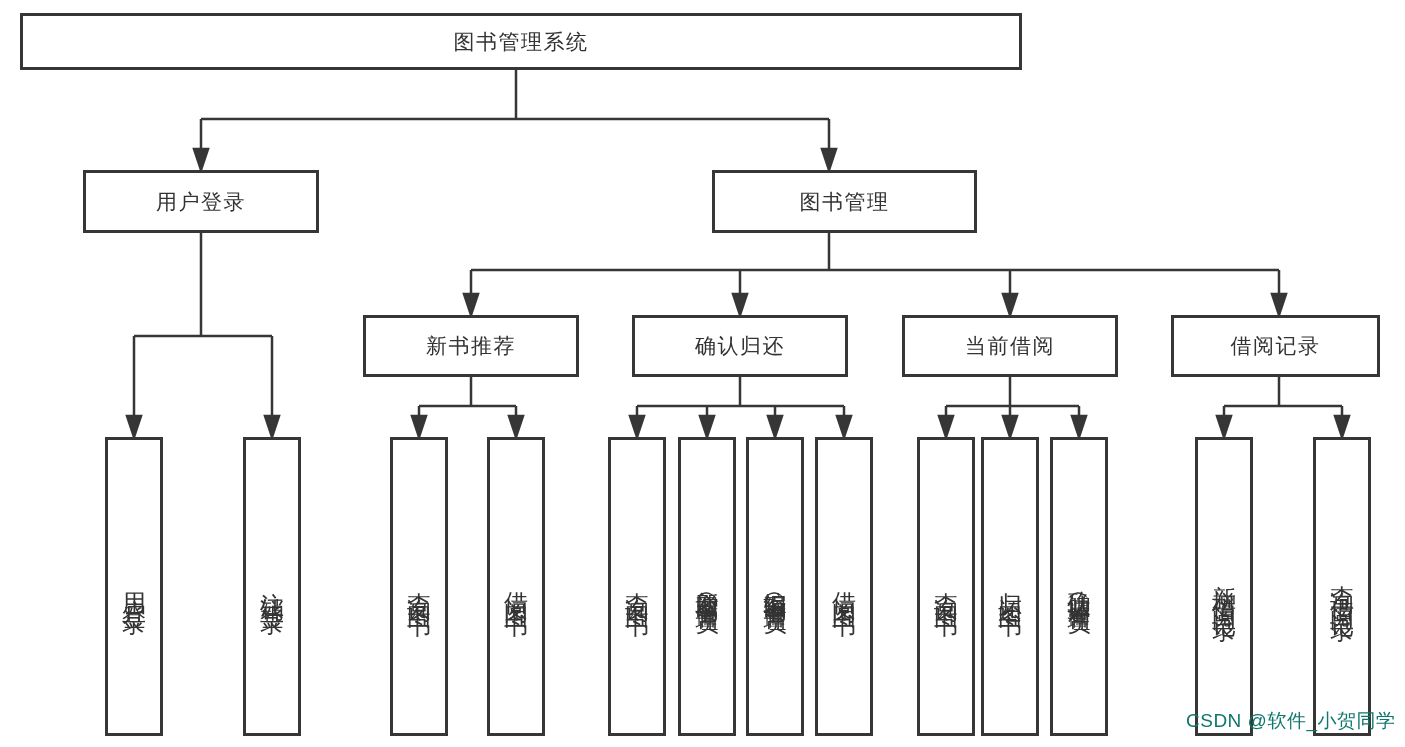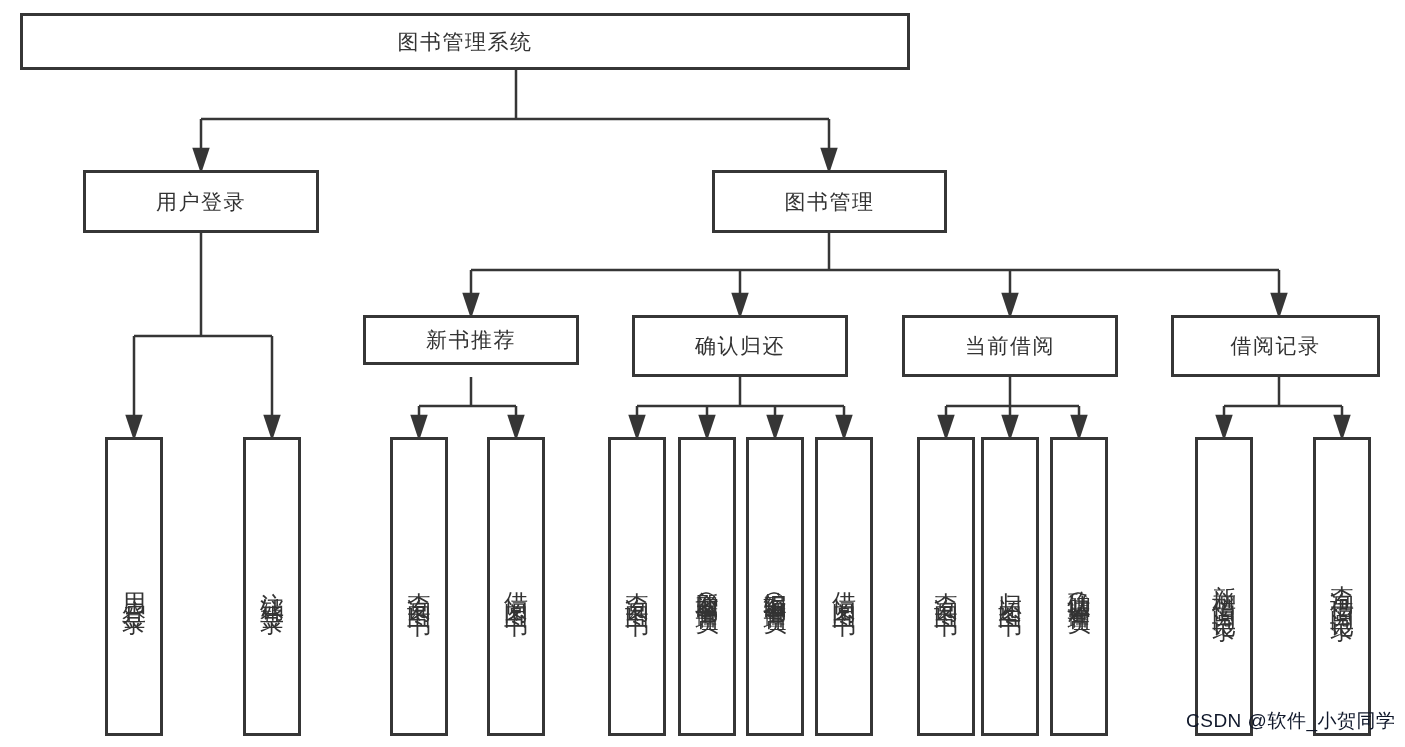--- a/index.html
+++ b/index.html
@@ -44,21 +44,21 @@
   .v-long {
     font-size: 23px;
     letter-spacing: 3px;
   }
   .watermark {
     position: absolute;
     left: 1186px;
     top: 708px;
     z-index: 5;
     font-size: 19px;
-    color: #0f172a;
+    color: #0f766e;
     letter-spacing: 0.5px;
     white-space: nowrap;
   }
 </style>
 </head>
 <body>
 
 <div class="stage">
 
   <svg class="connectors" width="1405" height="747" viewBox="0 0 1405 747">
@@ -97,32 +97,32 @@
       <polygon points="1003,416 1017,416 1010,437"></polygon>
       <polygon points="1072,416 1086,416 1079,437"></polygon>
     </g>
     <g stroke="#363636" stroke-width="2.5" fill="#363636">
       <path d="M1279 377V406 M1224 406H1342 M1224 406V420 M1342 406V420" fill="none"></path>
       <polygon points="1217,416 1231,416 1224,437"></polygon>
       <polygon points="1335,416 1349,416 1342,437"></polygon>
     </g>
   </svg>
 
-  <div class="box" style="left:20px; top:13px; width:890px; height:57px;text-align:right;">
+  <div class="box" style="left:20px; top:13px; width:1002px; height:57px;text-align:right;">
     <span class="h-label">图书管理系统</span>
   </div>
 
   <div class="box" style="left:83px; top:170px; width:236px; height:63px;">
     <span class="h-label">用户登录</span>
   </div>
-  <div class="box" style="left:712px; top:170px; width:235px; height:63px;">
+  <div class="box" style="left:712px; top:170px; width:265px; height:63px;">
     <span class="h-label">图书管理</span>
   </div>
 
-  <div class="box" style="left:363px; top:315px; width:216px; height:50px;">
+  <div class="box" style="left:363px; top:315px; width:216px; height:62px;">
     <span class="h-label">新书推荐</span>
   </div>
   <div class="box" style="left:632px; top:315px; width:216px; height:62px;">
     <span class="h-label">确认归还</span>
   </div>
   <div class="box" style="left:902px; top:315px; width:216px; height:62px;text-align:center;">
     <span class="h-label">当前借阅</span>
   </div>
   <div class="box" style="left:1171px; top:315px; width:209px; height:62px;">
     <span class="h-label">借阅记录</span>

